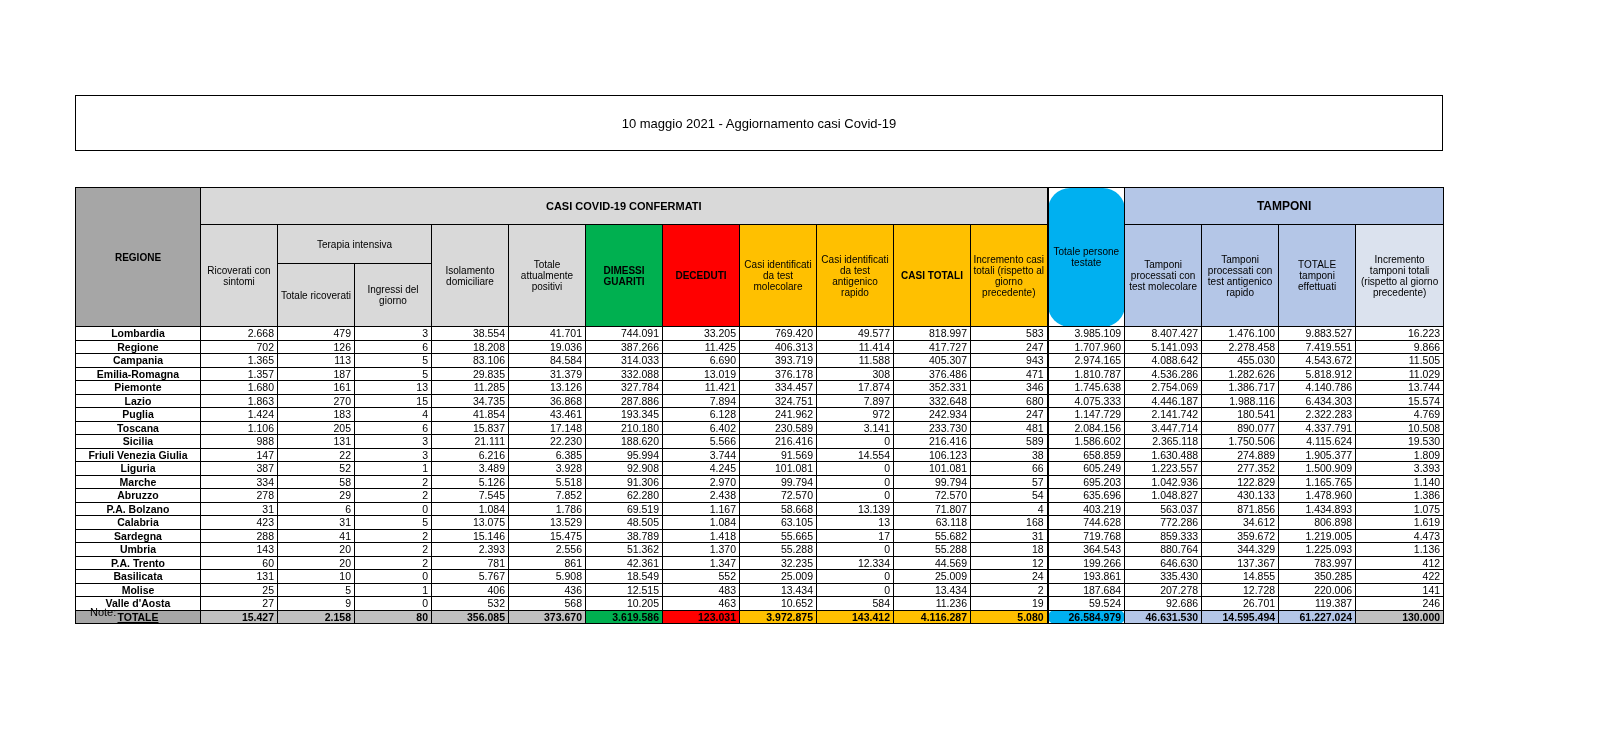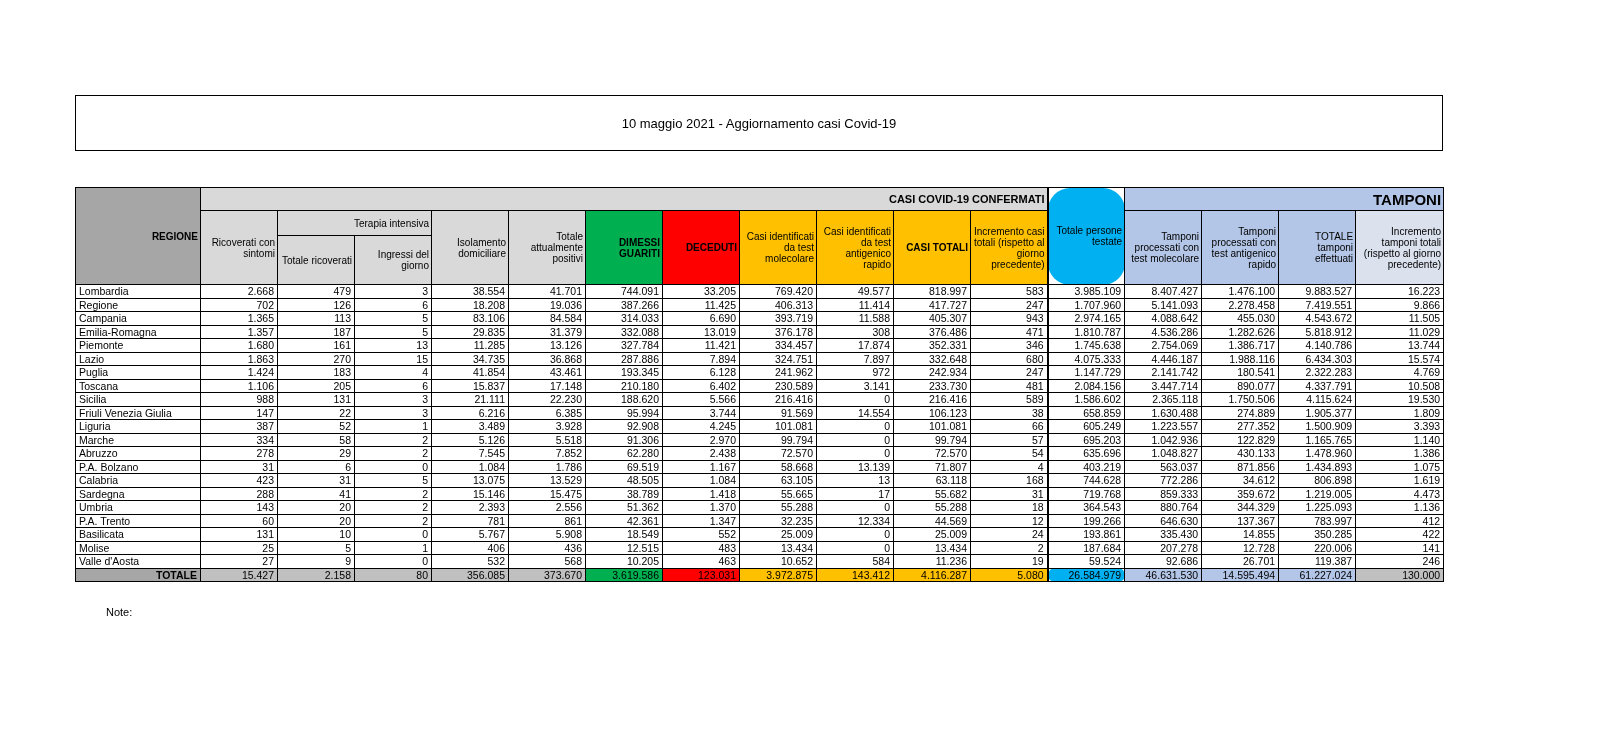--- a/index.html
+++ b/index.html
@@ -43,61 +43,63 @@
   table.covid th, table.covid td {
     border: 1px solid #000;
     padding: 0 3px;
     color: #000;
     overflow: hidden;
     white-space: nowrap;
   }
   table.covid th {
     font-size: 10px;
     font-weight: normal;
-    text-align: right;
+    text-align: center;
     line-height: 11px;
     white-space: normal;
-    padding: 1px 2px;
+    padding: 8px 2px;
   }
   tr.band-row th { height: 20px; }
   tr.sub-row th  { height: 22px; }
   tr.leaf-row th { height: 46px; }
   table.covid tbody td {
     font-size: 10.5px;
     height: 12.5px;
     line-height: 12px;
     text-align: right;
     background: #fff;
   }
   table.covid td.region {
-    text-align: left;
+    text-align: center;
+    font-weight: bold;
   }
   tr.total-row td {
-    font-weight: normal;
+    font-weight: bold;
     height: 15px;
     font-size: 10.5px;
     text-align: right;
   }
   tr.total-row td.region {
-    text-align: right;
+    text-align: center;
+    text-decoration: underline;
   }
   .b { font-weight: bold !important; }
   .gray-dk { background: #a6a6a6 !important; }
   .gray    { background: #d9d9d9 !important; }
   .gray-md { background: #c0c0c0 !important; }
   .green   { background: #00b050 !important; }
   .red     { background: #ff0000 !important; }
   .yellow  { background: #ffc000 !important; }
   .cyan    { background: #00b0f0 !important; }
   .blue    { background: #b4c6e7 !important; }
   .pale    { background: #dbe2ee !important; }
   .thick-left { border-left: 2.5px solid #000 !important; border-radius: 22px; }
   .notes {
     position: absolute;
-    left: 106px;
+    left: 90px;
     top: 606px;
   }
   .notes-heading {
     font-size: 11px;
     color: #000;
     margin-bottom: 16px;
   }
   .notes-text {
     font-size: 9.5px;
     color: #000;
@@ -130,21 +132,21 @@
       <col style="width:77px">
         <col style="width:77px">
         <col style="width:77px">
         <col style="width:88px">
     </colgroup>
     <thead>
       <tr class="band-row">
         <th rowspan="3" class="gray-dk b">REGIONE</th>
         <th colspan="11" class="gray b" style="font-size:11px;">CASI COVID-19 CONFERMATI</th>
         <th rowspan="3" class="cyan thick-left">Totale persone testate</th>
-        <th colspan="4" class="blue b" style="font-size:15px;">TAMPONI</th>
+        <th colspan="4" class="blue b" style="font-size:12px;">TAMPONI</th>
       </tr>
       <tr class="sub-row">
         <th rowspan="2" class="gray">Ricoverati con sintomi</th>
         <th colspan="2" class="gray">Terapia intensiva</th>
         <th rowspan="2" class="gray">Isolamento domiciliare</th>
         <th rowspan="2" class="gray">Totale attualmente positivi</th>
         <th rowspan="2" class="green b">DIMESSI GUARITI</th>
         <th rowspan="2" class="red b">DECEDUTI</th>
         <th rowspan="2" class="yellow">Casi identificati da test molecolare</th>
         <th rowspan="2" class="yellow">Casi identificati da test antigenico rapido</th>

